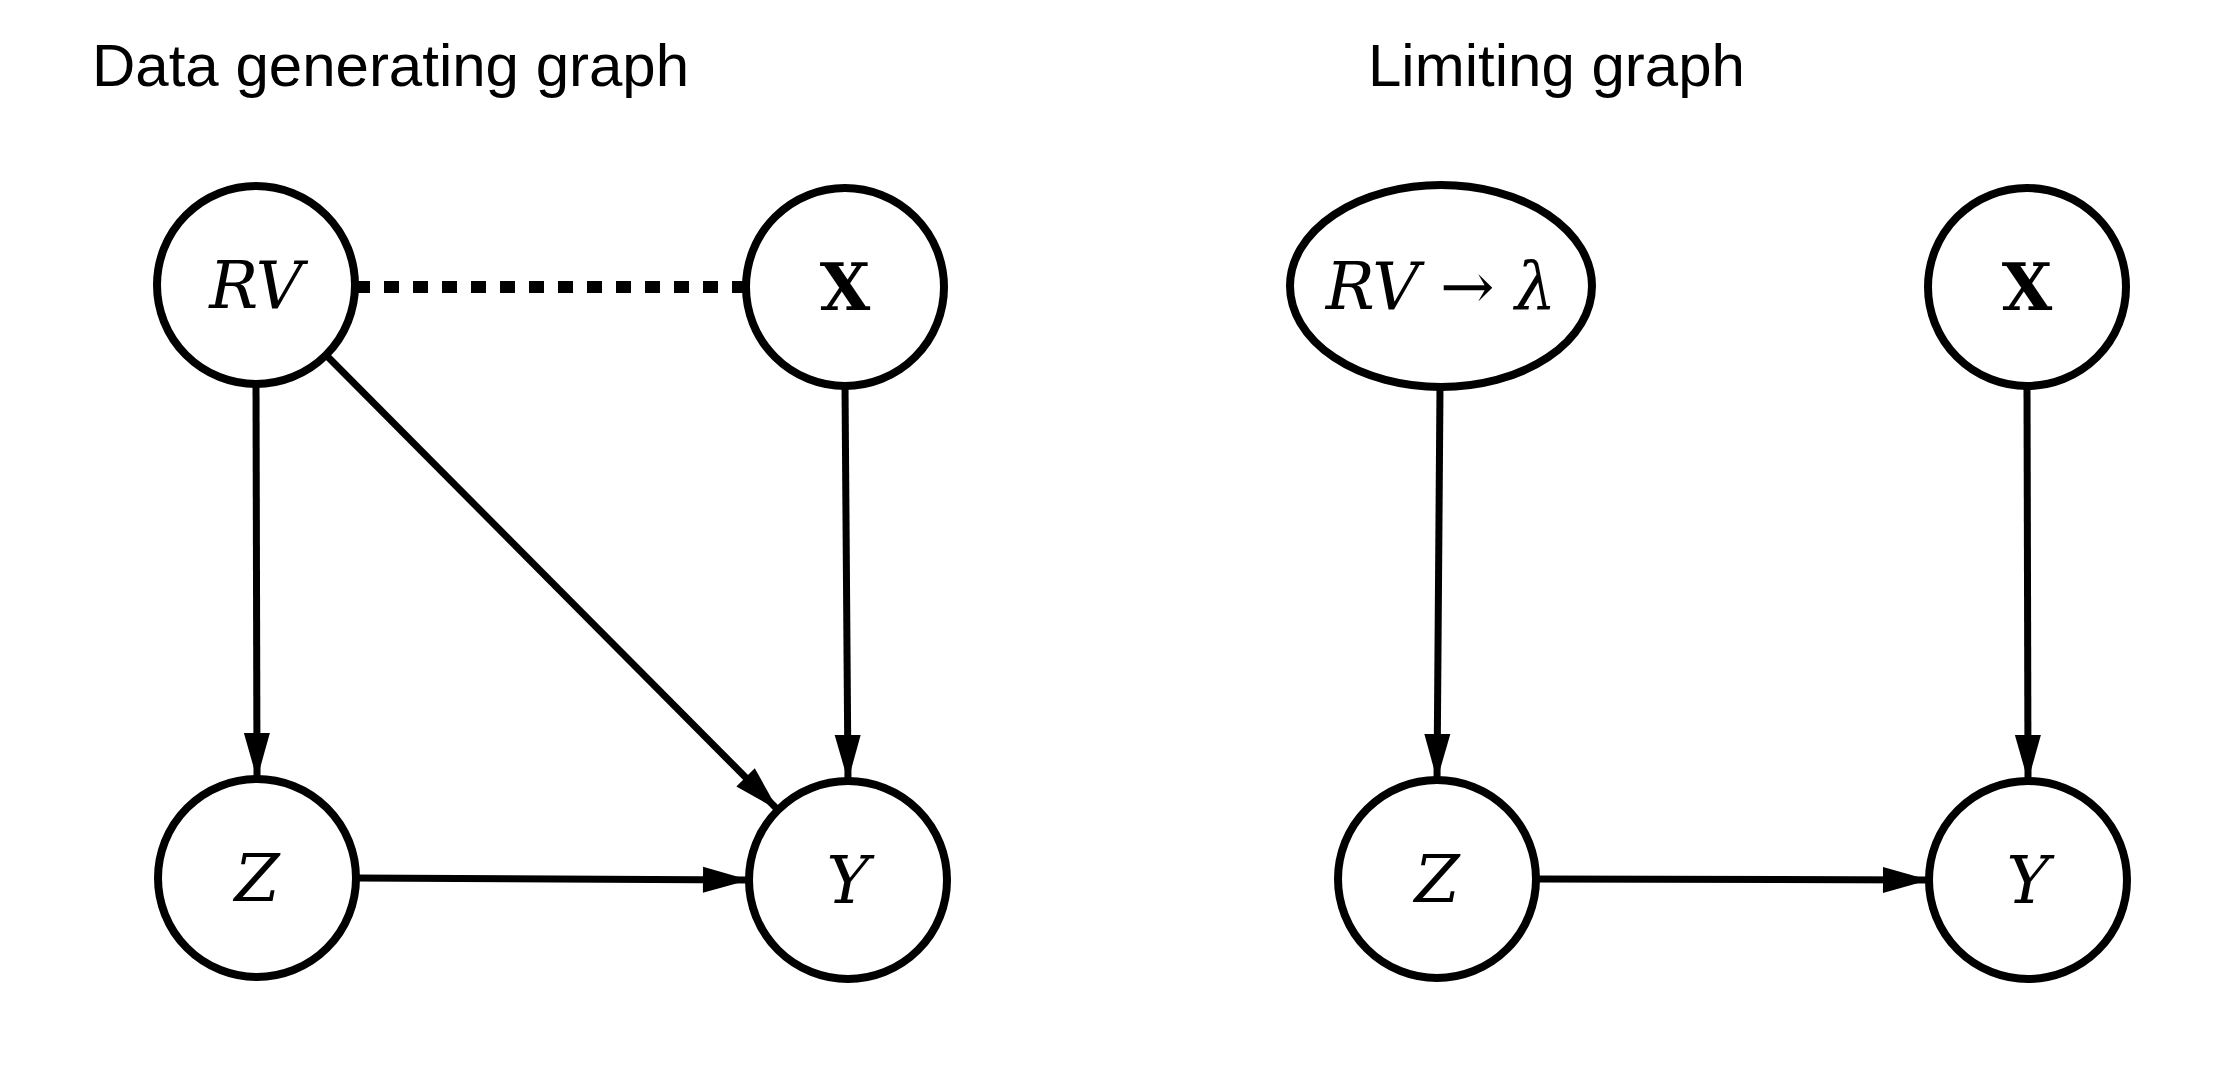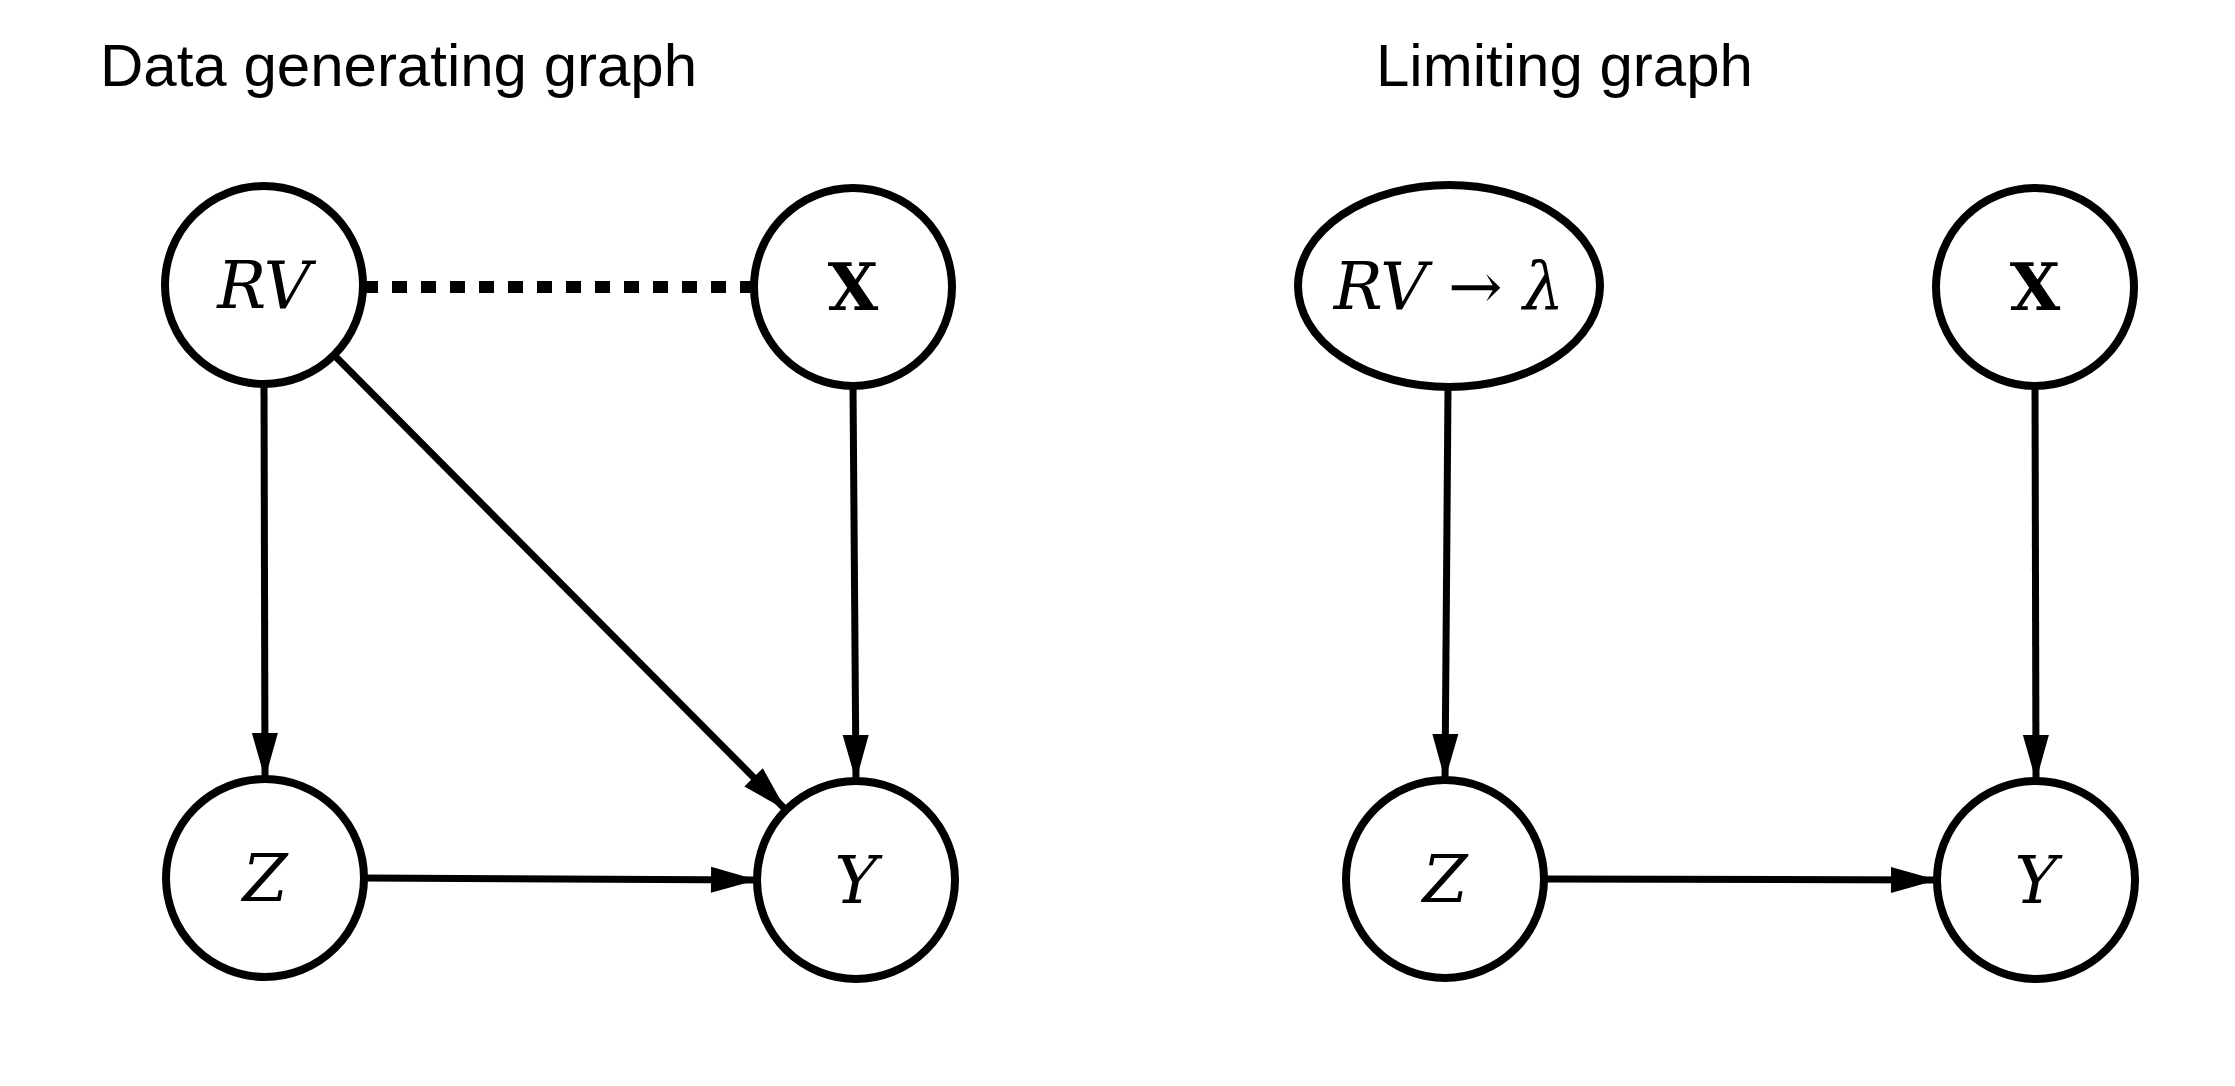--- a/index.html
+++ b/index.html
@@ -5,21 +5,20 @@
   html, body {
     margin: 0;
     padding: 0;
     background: #ffffff;
   }
   .figure-wrap {
     width: 2172px;
     height: 1086px;
     background: #ffffff;
     position: relative;
-    padding-left: 8px;
   }
   svg {
     display: block;
   }
   .panel-title {
     font-family: "Liberation Sans", "DejaVu Sans", sans-serif;
     font-size: 60px;
     fill: #000000;
   }
   .node-shape {

